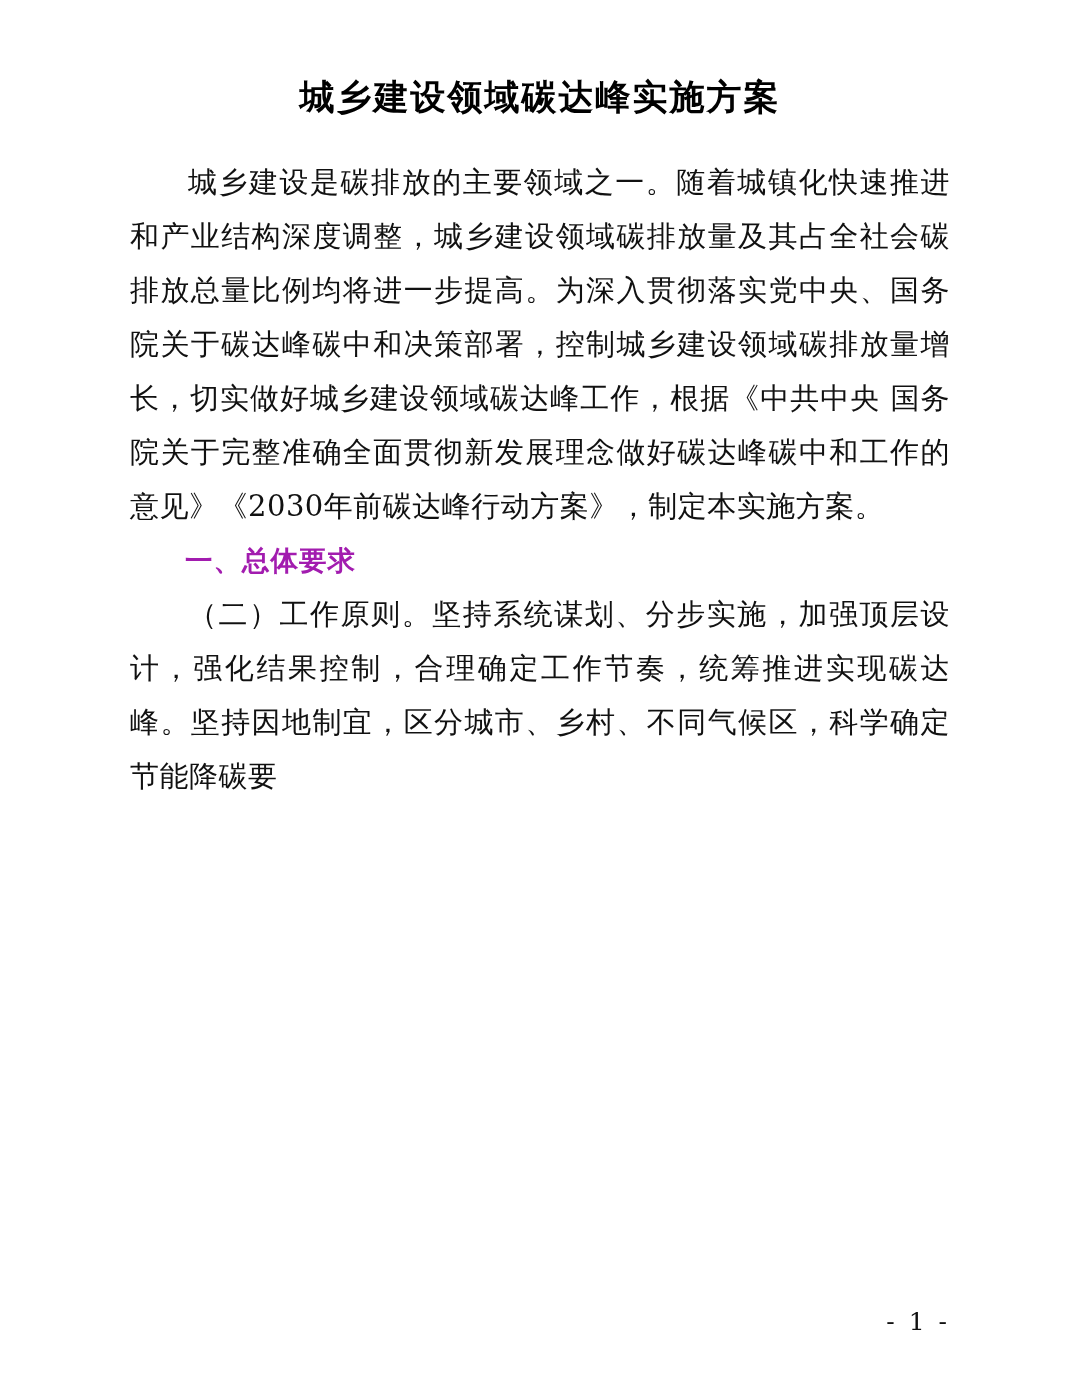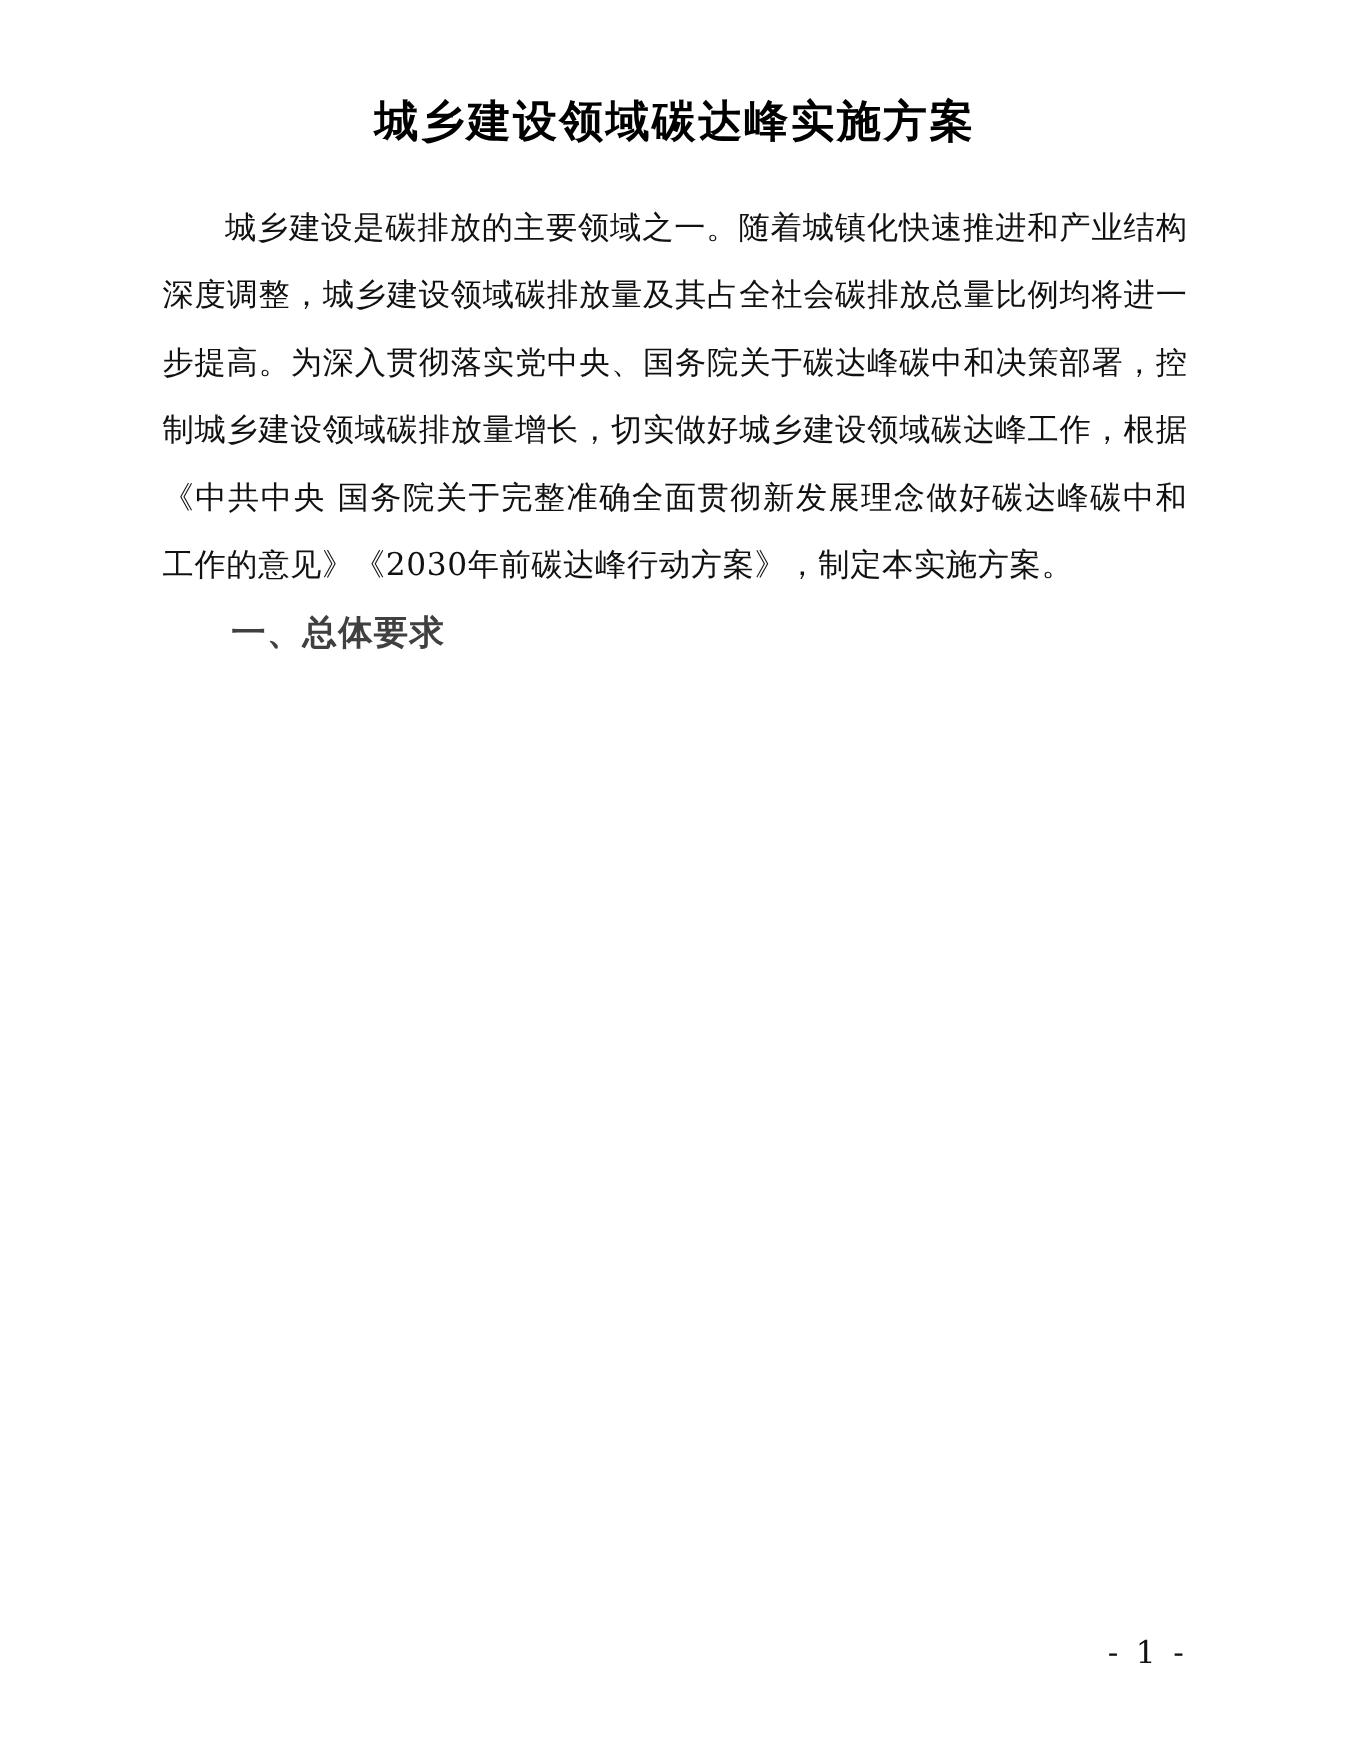--- a/index.html
+++ b/index.html
@@ -25,38 +25,38 @@
   .doc-title {
     font-family: "DejaVu Sans", "Liberation Sans", sans-serif;
     font-weight: bold;
     font-size: 35px;
     letter-spacing: 2px;
     text-align: center;
     margin: 22px 0 34px 0;
     color: #000;
   }
   .para {
-    font-size: 25px;
+    font-size: 29px;
     line-height: 54px;
     text-align: justify;
     text-justify: inter-ideograph;
     text-indent: 2em;
     margin: 0;
     letter-spacing: 0.5px;
     color: #111;
   }
   .heading {
     font-family: "DejaVu Sans", "Liberation Sans", sans-serif;
     font-weight: bold;
     font-size: 27.5px;
     line-height: 54px;
     text-indent: 2em;
     margin: 0;
     letter-spacing: 1px;
-    color: #404040;
+    color: #a21caf;
   }
   .page-number {
     position: absolute;
     right: 130px;
     bottom: 58px;
     font-size: 25px;
     letter-spacing: 3px;
     color: #111;
   }
 </style>
@@ -65,16 +65,17 @@
 
 <div class="page">
 
   <h1 class="doc-title">城乡建设领域碳达峰实施方案</h1>
 
   <p class="para">城乡建设是碳排放的主要领域之一。随着城镇化快速推进和产业结构深度调整，城乡建设领域碳排放量及其占全社会碳排放总量比例均将进一步提高。为深入贯彻落实党中央、国务院关于碳达峰碳中和决策部署，控制城乡建设领域碳排放量增长，切实做好城乡建设领域碳达峰工作，根据《中共中央 国务院关于完整准确全面贯彻新发展理念做好碳达峰碳中和工作的意见》《2030年前碳达峰行动方案》，制定本实施方案。</p>
 
   <p class="heading">一、总体要求</p>
 
 
+  <p class="para">（二）工作原则。坚持系统谋划、分步实施，加强顶层设计，强化结果控制，合理确定工作节奏，统筹推进实现碳达峰。坚持因地制宜，区分城市、乡村、不同气候区，科学确定节能降碳要</p>
 
   <div class="page-number">- 1 -</div>
 
 </div>
 
 </body></html>

